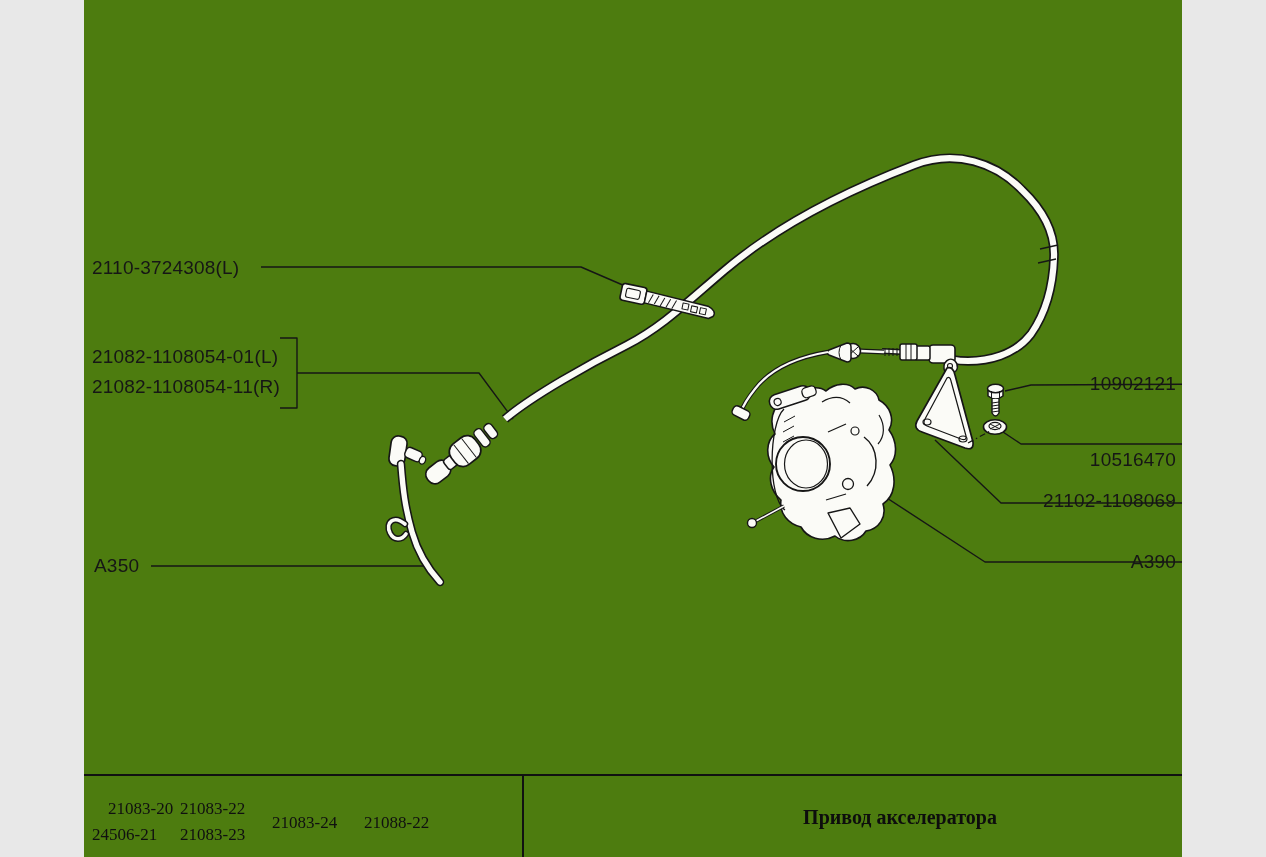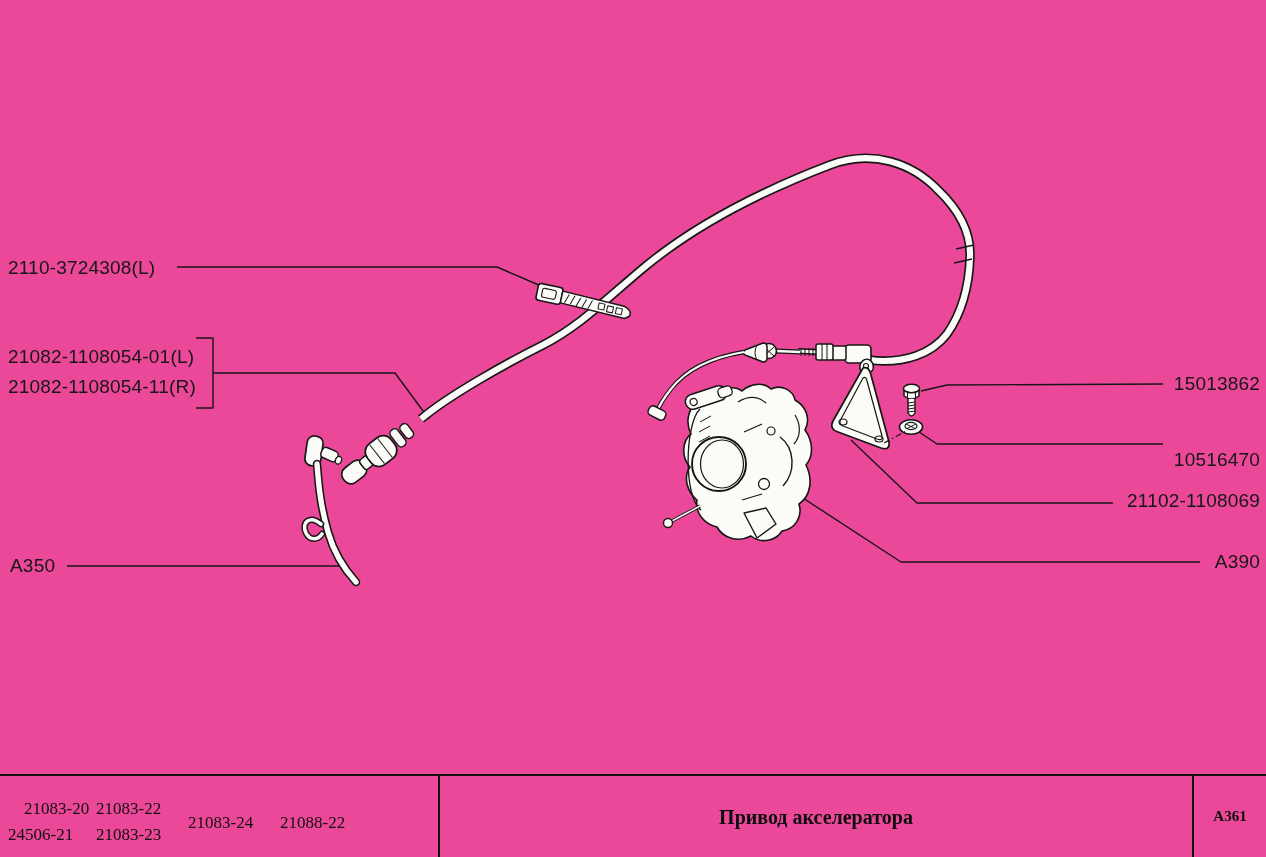--- a/index.html
+++ b/index.html
@@ -1,18 +1,18 @@
 <!DOCTYPE html>
 <html><head>
 <meta charset="utf-8">
 <style>
   html,body{margin:0;padding:0;background:#e8e8e8;}
   #canvas{
-    position:relative;width:1266px;height:857px;margin:0 auto;
-    background:#ec4899;overflow:hidden;
+    position:relative;width:1098px;height:857px;margin:0 auto;
+    background:#4d7c0f;overflow:hidden;
     font-family:"Liberation Sans",sans-serif;color:#141414;
   }
   #drawing{position:absolute;left:0;top:0;}
   .plabel{
     position:absolute;font-size:19px;line-height:22px;color:#161616;
     white-space:nowrap;letter-spacing:0.2px;
   }
   .plabel.right{text-align:right;right:6px;}
   #watermark{
     position:absolute;left:786px;top:650px;
@@ -203,21 +203,21 @@
 
       <line x1="884" y1="443" x2="906" y2="431" stroke-width="1.2" stroke-dasharray="6 3 1.5 3"></line>
     </g>
   </svg>
 
   <div class="plabel" style="left:8px;top:257px;">2110-3724308(L)</div>
   <div class="plabel" style="left:8px;top:346px;">21082-1108054-01(L)</div>
   <div class="plabel" style="left:8px;top:376px;">21082-1108054-11(R)</div>
   <div class="plabel" style="left:10px;top:555px;">A350</div>
 
-  <div class="plabel right" style="top:373px;">15013862</div>
+  <div class="plabel right" style="top:373px;">10902121</div>
   <div class="plabel right" style="top:432px;margin-top:17px;">10516470</div>
   <div class="plabel right" style="top:490px;">21102-1108069</div>
   <div class="plabel right" style="top:551px;">A390</div>
 
 
   <div id="footer">
     <div class="vdiv" style="left:438px;"></div>
     <div class="vdiv" style="left:1192px;"></div>
 
     <div class="model" style="left:8px;top:23px;margin-left:16px;">21083-20</div>

